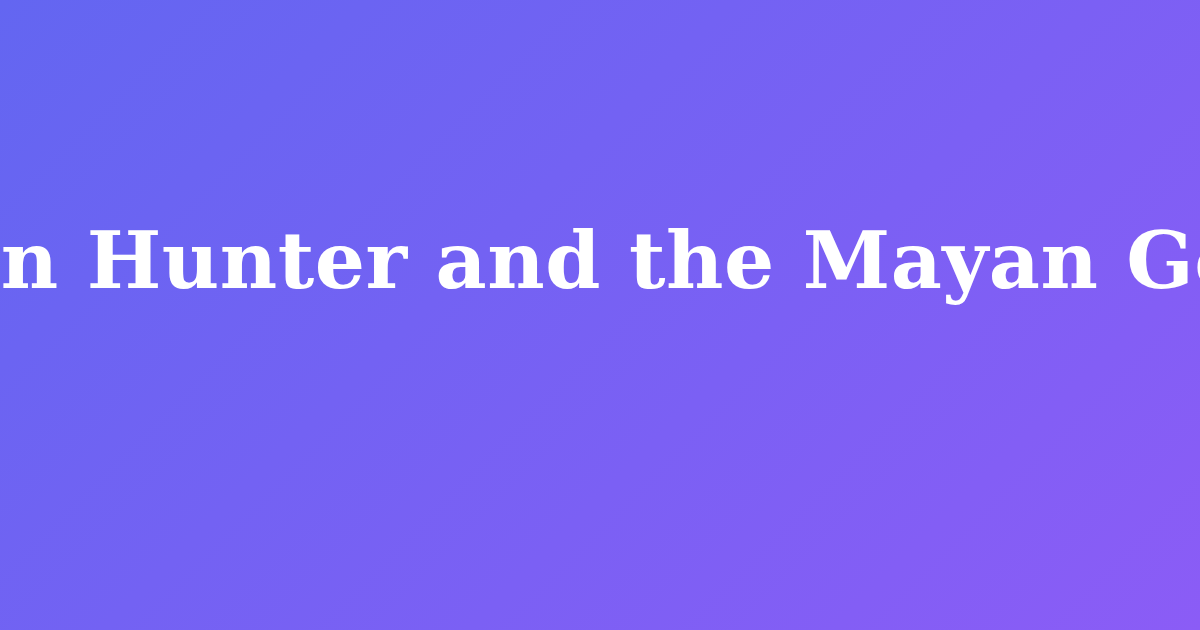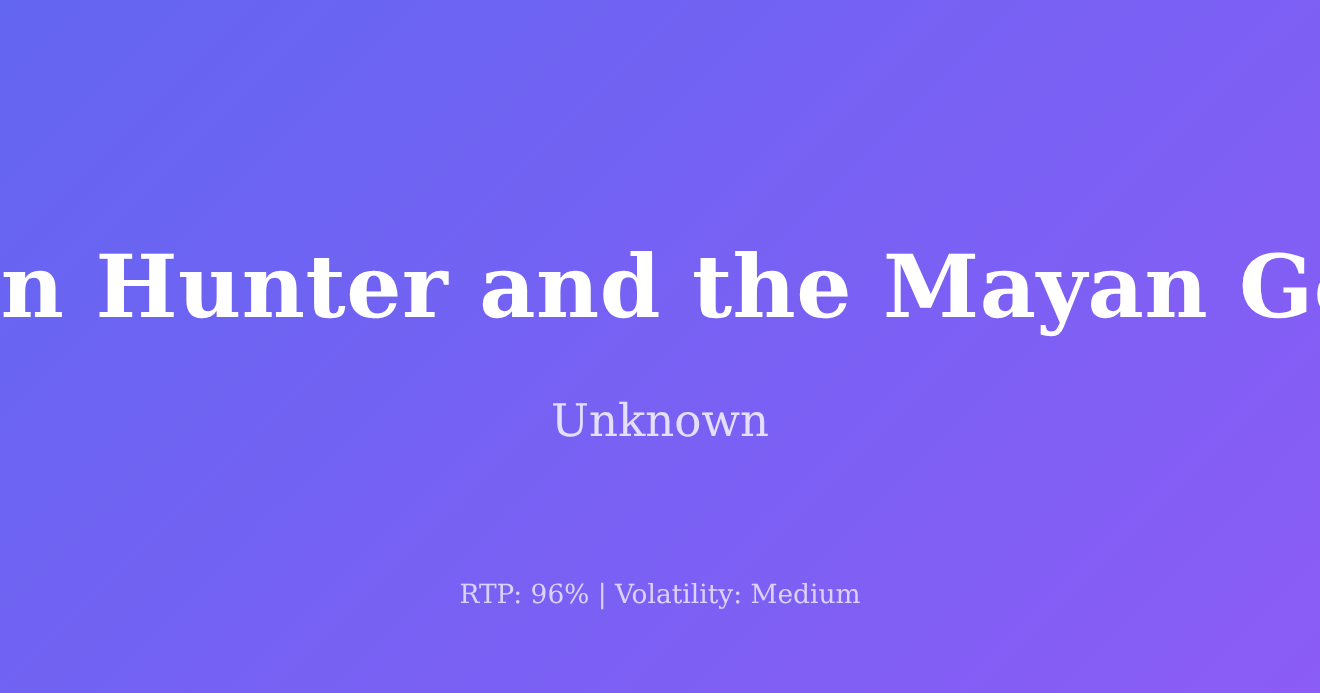--- a/index.html
+++ b/index.html
@@ -84,19 +84,15 @@
 </style>
 </head>
 <body>
 
 <div class="og-card">
 
   <div class="title-row">
     <h1 class="game-title">John Hunter and the Mayan Gods</h1>
   </div>
 
-  <div class="provider">Unknown</div>
 
-  <div class="meta">
-    <span>RTP: 96% | Volatility: Medium</span>
-  </div>
 
 </div>
 
 </body></html>

